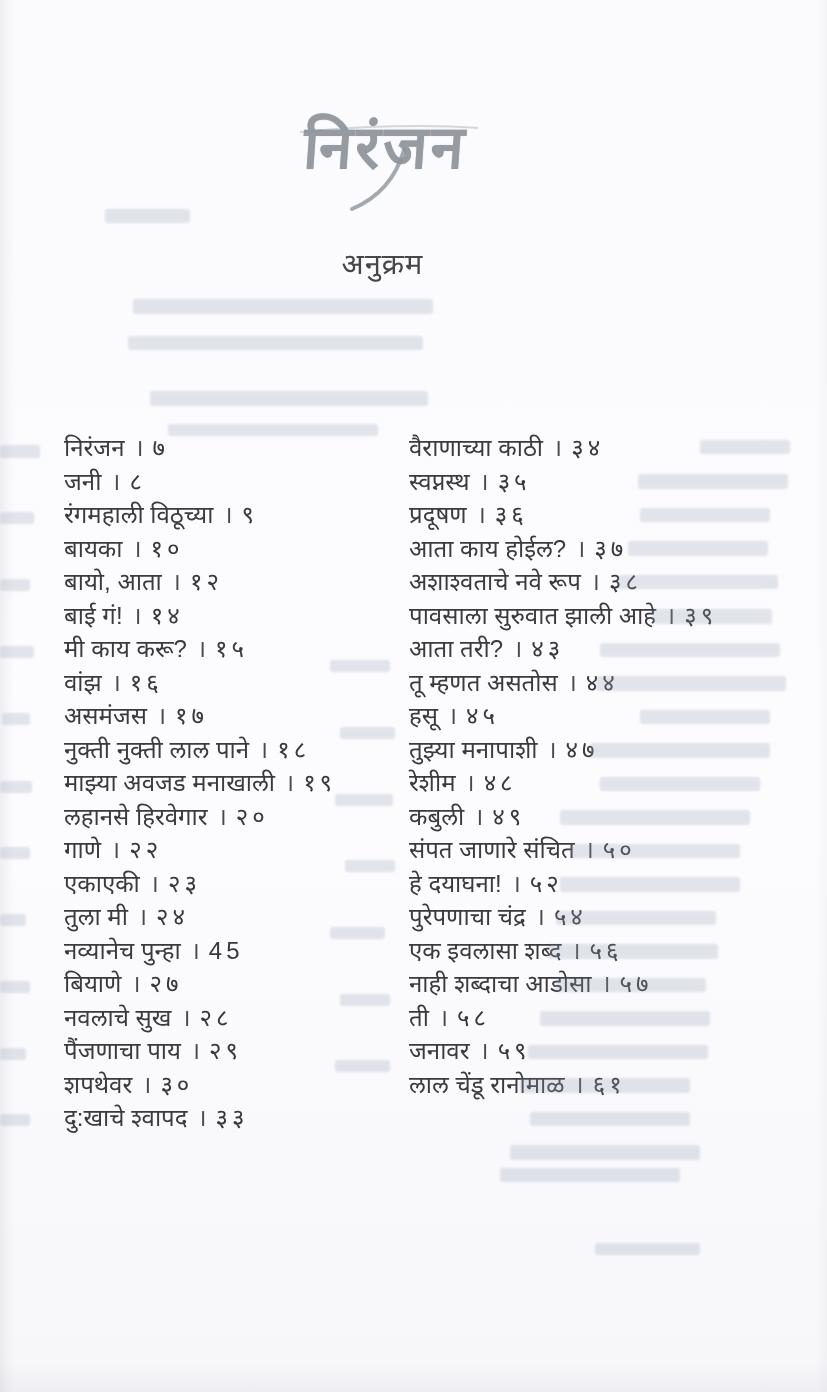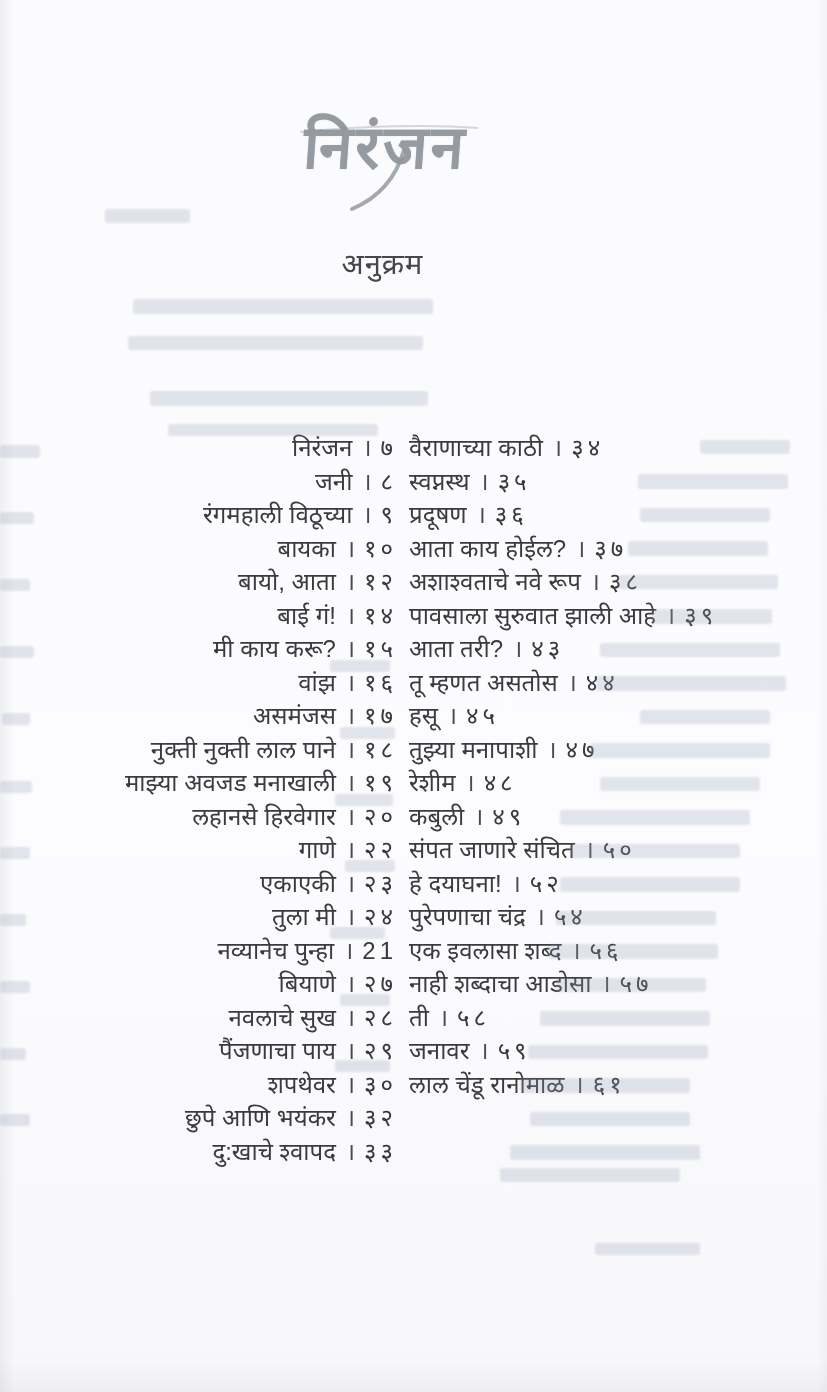--- a/index.html
+++ b/index.html
@@ -34,21 +34,21 @@
   #contents-heading{
     position:absolute;top:243px;left:0;width:827px;
     text-align:center;transform:translateX(-31px);
     font-size:29px;color:#474749;letter-spacing:1px;
   }
   .col{
     position:absolute;top:431px;
     font-size:24px;line-height:33.5px;
     white-space:nowrap;
   }
-  #col-left{left:52px;width:345px;text-align:right;}
+  #col-left{left:64px;width:345px;}
   #col-right{left:409px;width:400px;}
   .row{height:33.5px;}
   .row .t{color:#3b3b3f;}
   .row .sep{margin:0 9px 0 10px;color:#4a4a4e;}
   .row .n{letter-spacing:4px;color:#39393d;}
   
   .ghost{
     position:absolute;border-radius:3px;
     background:rgba(148,158,176,0.26);
     filter:blur(1.3px);
@@ -78,26 +78,25 @@
       <div class="row"><span class="t">बाई गं!</span><span class="sep">।</span><span class="n">१४</span></div>
       <div class="row"><span class="t">मी काय करू?</span><span class="sep">।</span><span class="n">१५</span></div>
       <div class="row"><span class="t">वांझ</span><span class="sep">।</span><span class="n">१६</span></div>
       <div class="row"><span class="t">असमंजस</span><span class="sep">।</span><span class="n">१७</span></div>
       <div class="row"><span class="t">नुक्ती नुक्ती लाल पाने</span><span class="sep">।</span><span class="n">१८</span></div>
       <div class="row"><span class="t">माझ्या अवजड मनाखाली</span><span class="sep">।</span><span class="n">१९</span></div>
       <div class="row"><span class="t">लहानसे हिरवेगार</span><span class="sep">।</span><span class="n">२०</span></div>
       <div class="row"><span class="t">गाणे</span><span class="sep">।</span><span class="n">२२</span></div>
       <div class="row"><span class="t">एकाएकी</span><span class="sep">।</span><span class="n">२३</span></div>
       <div class="row"><span class="t">तुला मी</span><span class="sep">।</span><span class="n">२४</span></div>
-      <div class="row"><span class="t">नव्यानेच पुन्हा</span><span class="sep">।</span><span class="n">21</span></div>
+      <div class="row"><span class="t">नव्यानेच पुन्हा</span><span class="sep">।</span><span class="n">45</span></div>
       <div class="row"><span class="t">बियाणे</span><span class="sep">।</span><span class="n">२७</span></div>
       <div class="row"><span class="t">नवलाचे सुख</span><span class="sep">।</span><span class="n">२८</span></div>
       <div class="row"><span class="t">पैंजणाचा पाय</span><span class="sep">।</span><span class="n">२९</span></div>
       <div class="row"><span class="t">शपथेवर</span><span class="sep">।</span><span class="n">३०</span></div>
-      <div class="row"><span class="t">छुपे आणि भयंकर</span><span class="sep">।</span><span class="n">३२</span></div>
       <div class="row"><span class="t">दु:खाचे श्वापद</span><span class="sep">।</span><span class="n">३३</span></div>
     </div>
   <div id="col-right" class="col">
       <div class="row"><span class="t">वैराणाच्या काठी</span><span class="sep">।</span><span class="n">३४</span></div>
       <div class="row"><span class="t">स्वप्नस्थ</span><span class="sep">।</span><span class="n">३५</span></div>
       <div class="row"><span class="t">प्रदूषण</span><span class="sep">।</span><span class="n">३६</span></div>
       <div class="row"><span class="t">आता काय होईल?</span><span class="sep">।</span><span class="n">३७</span></div>
       <div class="row"><span class="t">अशाश्वताचे नवे रूप</span><span class="sep">।</span><span class="n">३८</span></div>
       <div class="row"><span class="t">पावसाला सुरुवात झाली आहे</span><span class="sep">।</span><span class="n">३९</span></div>
       <div class="row"><span class="t">आता तरी?</span><span class="sep">।</span><span class="n">४३</span></div>

